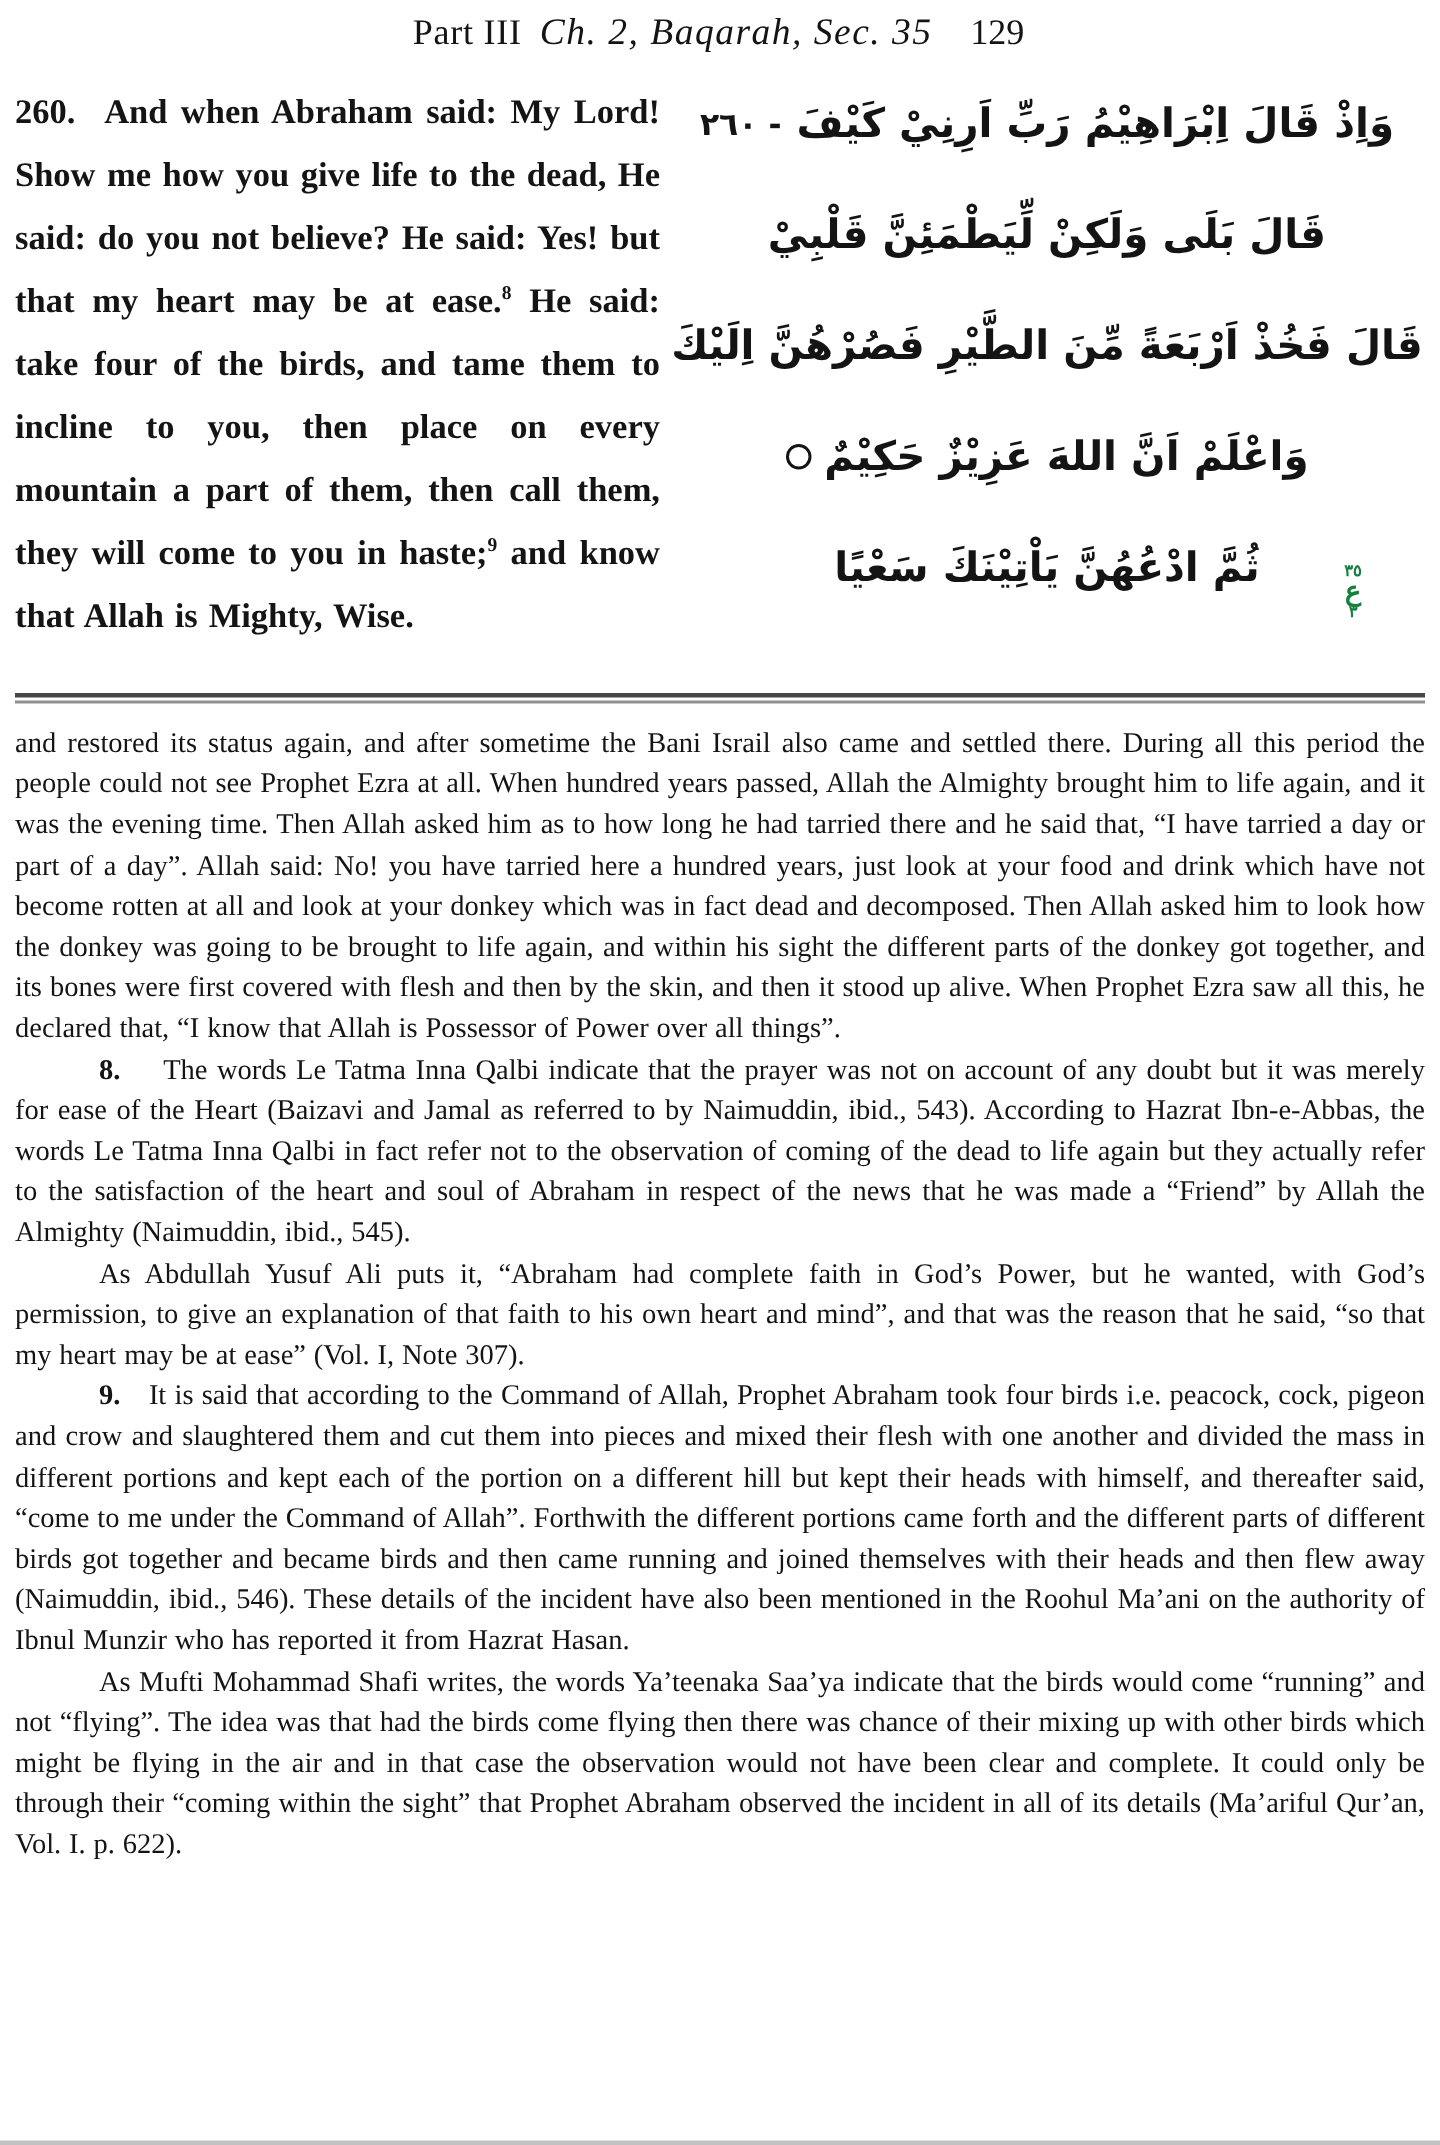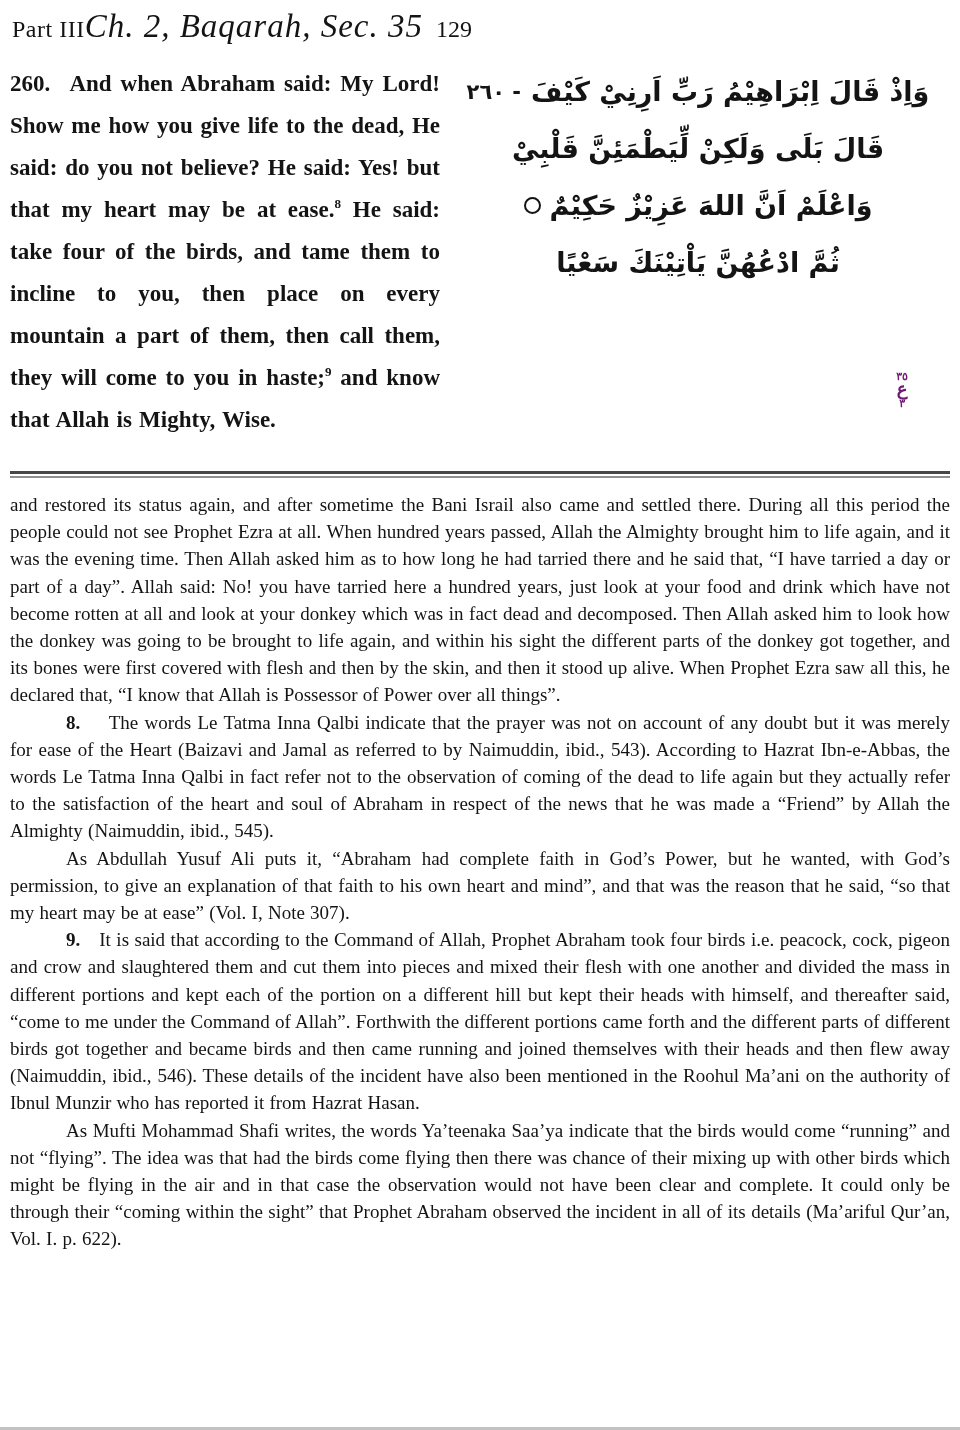--- a/index.html
+++ b/index.html
@@ -4,48 +4,48 @@
 <style>
   html,body{margin:0;padding:0;}
   body{
     width:960px;height:1430px;position:relative;overflow:hidden;
     background:#ffffff;color:#141414;
     font-family:"Liberation Serif",serif;
   }
   .page{padding:6px 10px 0 10px;}
 
   
-  .hdr{display:flex;justify-content:flex-start;align-items:baseline;padding:2px 4px 0 2px;}
+  .hdr{display:flex;justify-content:center;align-items:baseline;padding:2px 4px 0 2px;gap:12px;}
   .hdr-left{font-size:24px;letter-spacing:0.5px;}
-  .hdr-center{font-size:33px;font-style:italic;letter-spacing:1px;}
+  .hdr-center{font-size:25px;font-style:italic;letter-spacing:1px;}
   .hdr-right{font-size:24px;margin-left:13px;}
 
   
   .verse-row{display:flex;margin-top:18px;position:relative;min-height:402px;}
   .verse-en{
     width:430px;flex:0 0 430px;
     font-weight:bold;font-size:23px;line-height:42px;
     text-align:justify;word-spacing:1.5px;
   }
   .verse-en sup{font-size:13px;line-height:0;}
-  .verse-ar{flex:1;display:flex;flex-direction:column;padding-left:6px;}
+  .verse-ar{flex:1;display:flex;flex-direction:column;padding-left:6px;gap:17px;}
   .ar-line{
     height:57px;display:flex;align-items:center;justify-content:center;
     font-family:"DejaVu Sans",sans-serif;font-weight:bold;font-size:27px;
     white-space:nowrap;
   }
   .ar-text{direction:rtl;unicode-bidi:isolate;}
   .ar-num{font-size:21px;margin-right:10px;direction:ltr;unicode-bidi:isolate;}
   .ayah-circle{
     display:inline-block;width:13px;height:13px;border:2.5px solid #141414;
     border-radius:50%;margin-right:9px;flex:0 0 auto;
   }
   .ruku{
-    position:absolute;top:308px;right:42px;text-align:center;
-    font-family:Liberation Serif, serif;font-weight:bold;color:#701a75;
+    position:absolute;top:322px;right:42px;text-align:center;
+    font-family:Liberation Serif, serif;font-weight:bold;color:#15803d;
   }
   .ruku .sm{display:block;font-size:11px;line-height:10px;}
   .ruku .ain{display:block;font-size:18px;line-height:17px;}
 
   
   .rule{margin-top:6px;height:2px;border-top:3px solid #474747;border-bottom:2px solid #8f8f8f;}
 
   
   .commentary{margin-top:13px;font-size:19px;line-height:27.2px;text-align:justify;word-spacing:0.5px;}
   .commentary p{margin:0;}
@@ -71,20 +71,23 @@
 
     <div class="verse-ar">
       <div class="ar-line">
         <span class="ar-num">٢٦٠ -</span>
         <span class="ar-text">وَاِذْ قَالَ اِبْرَاهِيْمُ رَبِّ اَرِنِيْ كَيْفَ</span>
       </div>
       <div class="ar-line">
         <span class="ar-text">قَالَ بَلَى وَلَكِنْ لِّيَطْمَئِنَّ قَلْبِيْ</span>
       </div>
       <div class="ar-line">
+        <span class="ar-text">قَالَ فَخُذْ اَرْبَعَةً مِّنَ الطَّيْرِ فَصُرْهُنَّ اِلَيْكَ</span>
+      </div>
+      <div class="ar-line">
         <span class="ayah-circle"></span>
         <span class="ar-text">وَاعْلَمْ اَنَّ اللهَ عَزِيْزٌ حَكِيْمٌ</span>
       </div>
       <div class="ar-line">
         <span class="ar-text">ثُمَّ ادْعُهُنَّ يَاْتِيْنَكَ سَعْيًا</span>
       </div>
     </div>
 
     <div class="ruku">
       <span class="sm">٣٥</span>

